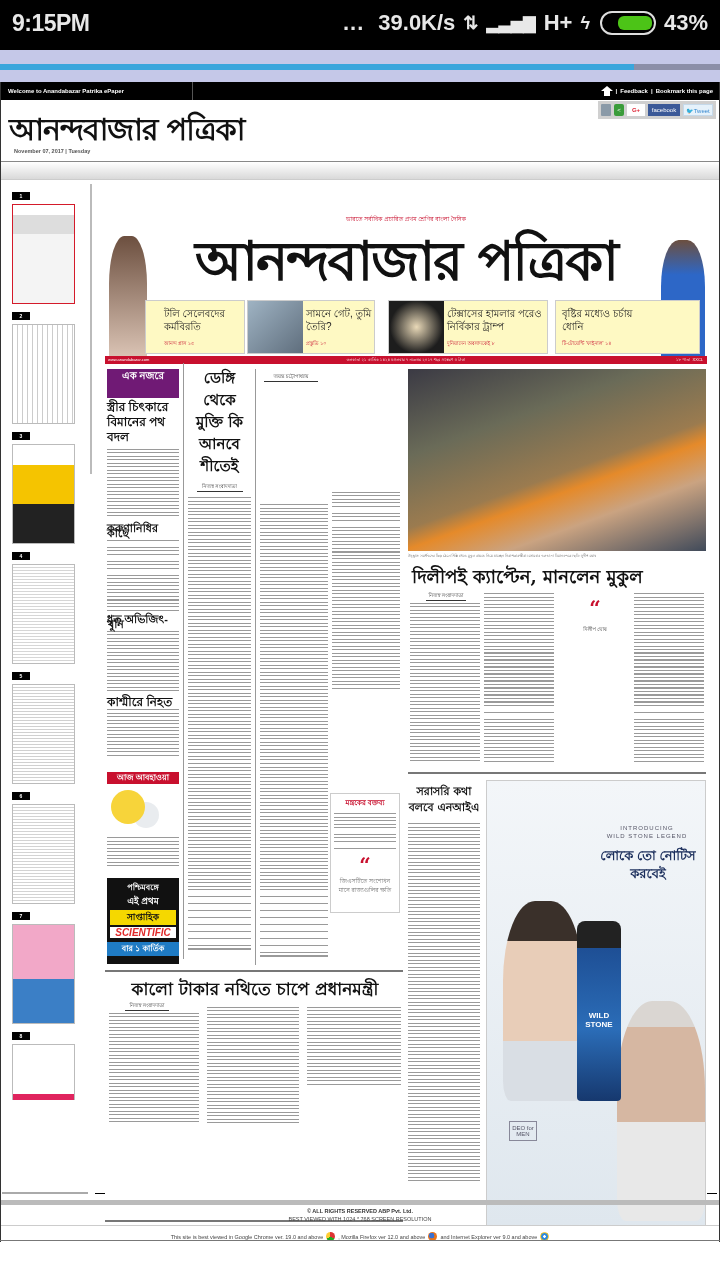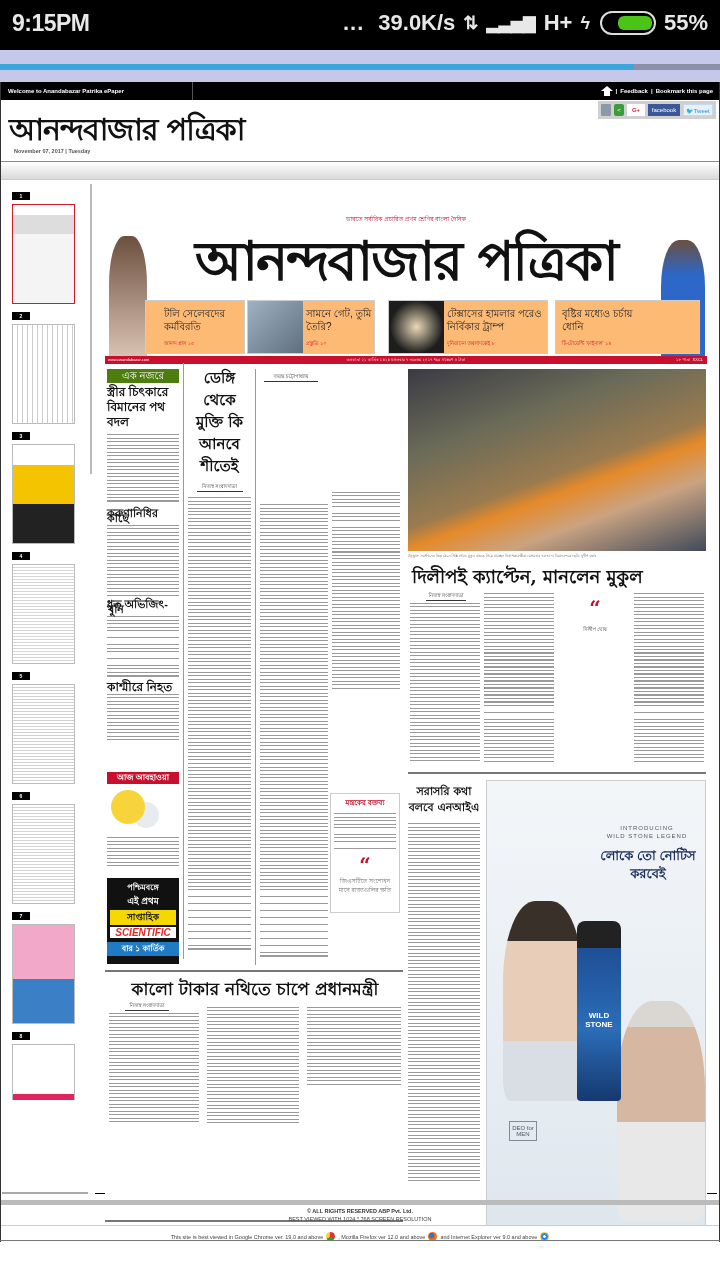--- a/index.html
+++ b/index.html
@@ -41,31 +41,31 @@
 .thumb .img{margin-top:4px;width:63px;height:100px;border:1px solid #bbb;background:repeating-linear-gradient(#fff 0 2px,#d8d8d8 2px 3px);position:relative;overflow:hidden}
 .thumb.active .img{border:1.5px solid #d41a2a}
 .vscroll{position:absolute;left:90px;top:102px;width:2px;height:290px;background:#bbb}
 .hscroll{position:absolute;left:2px;top:1112px;width:86px;height:2px;background:#aaa}
 .hline{position:absolute;left:95px;top:1112px;width:622px;height:1px;background:#000}
 
 .paper{position:absolute;left:105px;top:122px;width:602px;height:1030px;background:#fff}
 .tagline{position:absolute;left:0;top:8px;width:100%;text-align:center;font-size:6px;color:#c8102e}
 .masthead{position:absolute;left:0;top:14px;width:100%;text-align:center;font-family:"DejaVu Serif",serif;font-weight:bold;font-size:54px;color:#111;letter-spacing:-2px}
 .teasers{position:absolute;left:0;top:94px;width:100%;height:54px}
-.teaser{position:absolute;top:0;height:54px;border:1px solid #ccc;background:#fdba74}
+.teaser{position:absolute;top:0;height:54px;border:1px solid #ccc;background:#fef9c3}
 .teaser .pic{position:absolute;left:0;top:0;width:55px;height:52px;background:linear-gradient(135deg,#9fb3c3,#5f6e7d)}
 .teaser .t{position:absolute;top:6px;font-size:10px;line-height:13px;color:#222}
 .teaser .s{position:absolute;bottom:5px;font-size:5px;color:#c8102e}
 .figure{position:absolute;background:linear-gradient(#6c4f3f,#d9c2b3);border-radius:40% 40% 0 0}
 .redband{position:absolute;left:0;top:150px;width:100%;height:8px;background:#c8102e;color:#fff;font-size:4px;line-height:8px}
 .redband .c{position:absolute;left:0;width:100%;text-align:center}
 .redband .l{position:absolute;left:3px}
 .redband .r{position:absolute;right:4px}
 .col{position:absolute;font-size:4px;line-height:5px;color:#333}
-.boxhead{background:#4d7c0f;color:#fff;text-align:center;font-size:10px;font-weight:normal;height:14px;line-height:13px}
+.boxhead{background:#701a75;color:#fff;text-align:center;font-size:10px;font-weight:bold;height:29px;line-height:13px}
 .h2{font-size:12px;font-weight:bold;color:#111;line-height:15px}
 .h3{font-size:11px;font-weight:bold;color:#111}
 .textlines{background:repeating-linear-gradient(#fff 0 1px,#9a9a9a 1px 2px,#fff 2px 3.5px)}
 .bigh{font-family:"DejaVu Serif",serif;font-weight:bold;color:#111;text-align:center}
 .byline{font-size:5px;color:#333;text-align:center;border-bottom:1px solid #333;margin:0 auto}
 .photo{position:absolute;background:linear-gradient(160deg,#3b3a44 0%,#6a6b58 30%,#9b7b4f 55%,#e58a2a 62%,#caa381 75%,#404a5a 100%)}
 .quote-mark{color:#c8102e;font-size:20px;font-weight:bold;text-align:center;font-family:"DejaVu Serif",serif}
 .ad{position:absolute;border:1px solid #ccc;background:linear-gradient(180deg,#f3f6f9 0%,#dfe7ee 100%);overflow:hidden}
 .rule{position:absolute;height:2px;background:#777}
 .footer{position:absolute;left:0;top:1120px;width:718px;height:40px}
@@ -86,21 +86,21 @@
   <div class="sb-right">
     <span class="sb-dots">...</span>
     <span>39.0K/s</span>
     <span style="font-size:18px">⇅</span>
     <span style="font-size:16px">▂▃▅▇</span>
     <span>H+</span>
     <span style="font-size:18px">ϟ</span>
     <span class="battery">
         <span class="fill" id="batfill" style="width: 34.1px;"></span>
       </span>
-    <span>55%</span>
+    <span>43%</span>
   </div>
 </div>
 
 <div class="chrome">
   <div class="progress-track">
     <div class="progress-fill" id="progfill" style="width: 88%;"></div>
   </div>
 </div>
 
 <div class="page">

